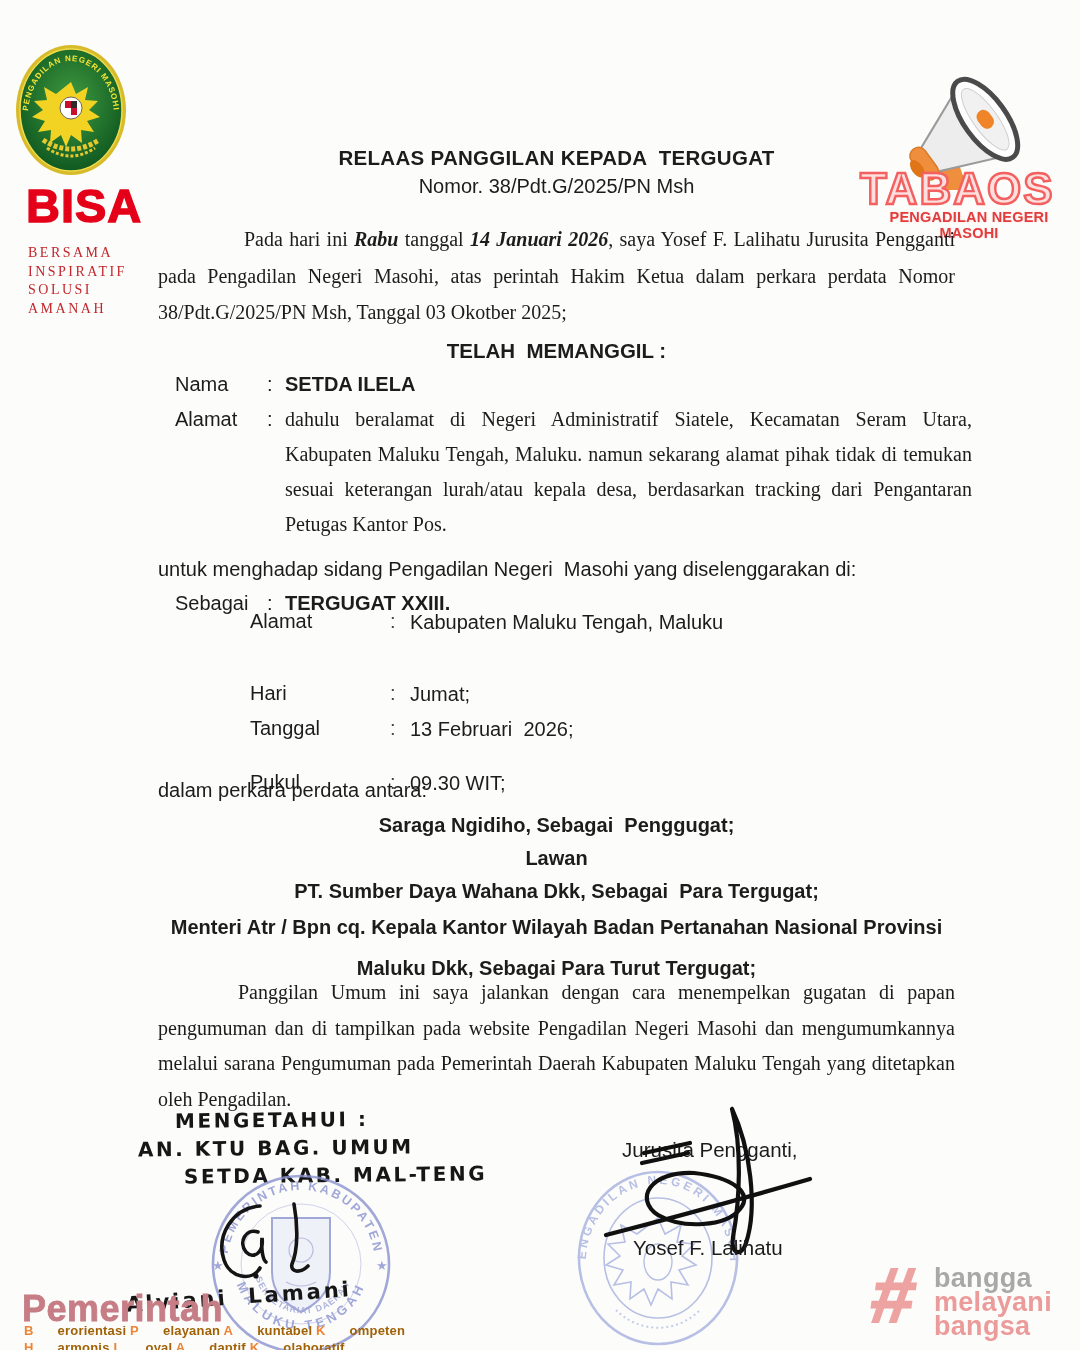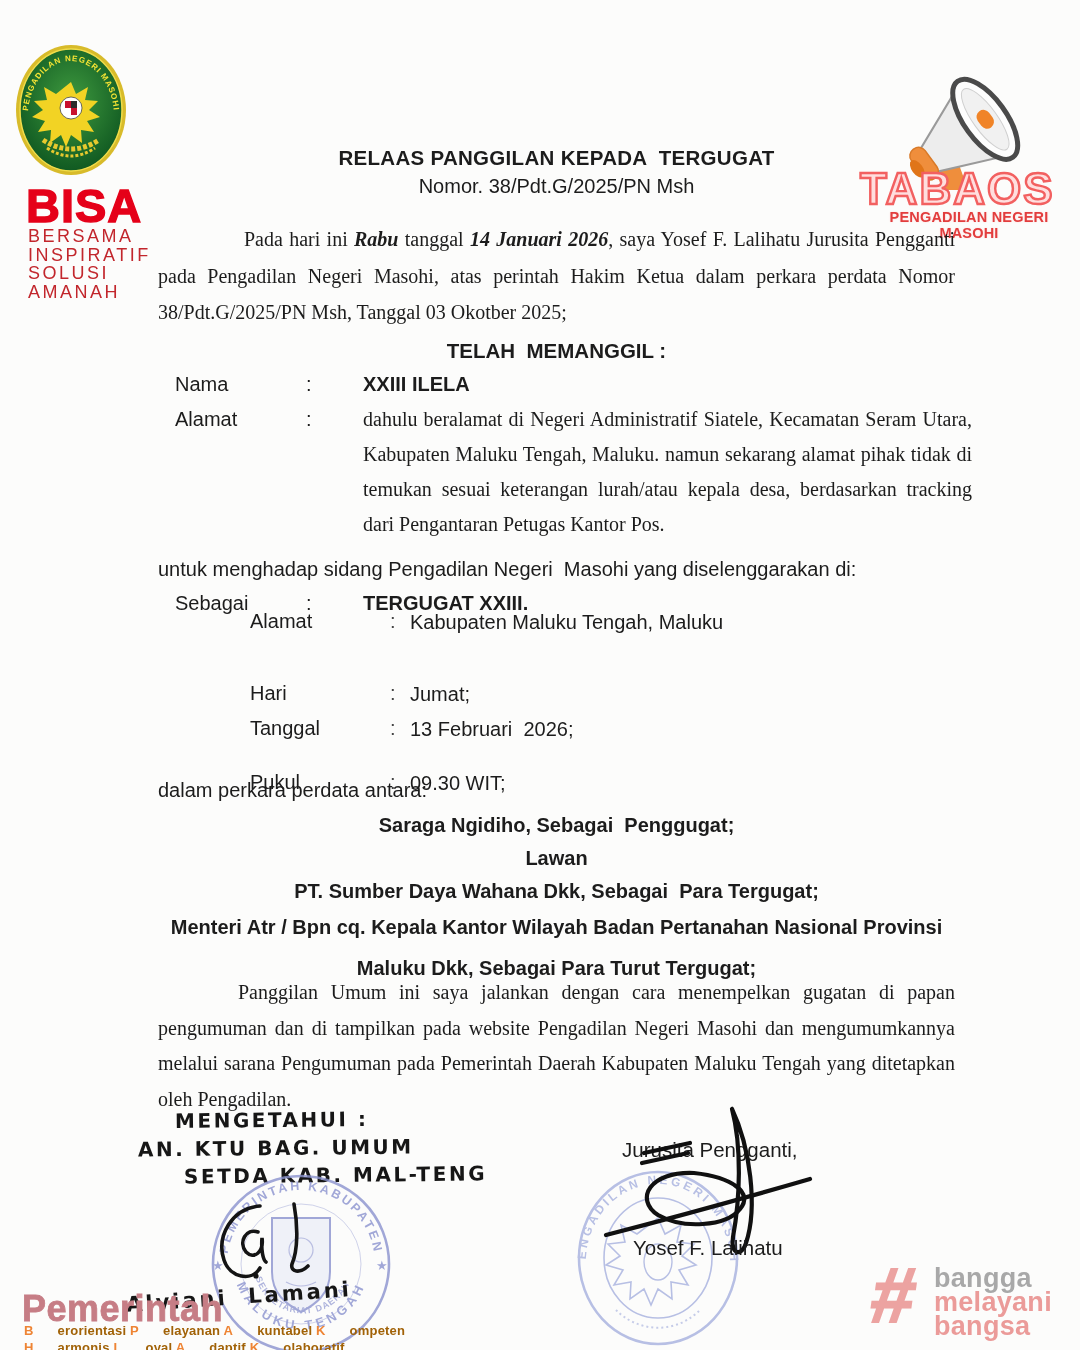--- a/index.html
+++ b/index.html
@@ -9,33 +9,33 @@
   
   .docblock{position:absolute;left:158px;width:797px;font-size:20px;line-height:35px;}
   .pre{white-space:pre-wrap;}
   .center{text-align:center;}
   .bold{font-weight:bold;}
   .just{text-align:justify;font-family:Liberation Serif, serif;}
   .bi{font-weight:bold;font-style:italic;}
   .doc-title{font-size:20.5px;font-weight:bold;letter-spacing:.3px;}
   .doc-number{font-size:20px;}
   .p-open{text-indent:86px;line-height:36.5px;}
-  .frow{display:flex;padding-left:17px;gap:39px;}
+  .frow{display:flex;padding-left:17px;}
   .flabel{width:92px;flex:none;}
   .fcolon{width:18px;flex:none;}
   .fval{flex:1;}
   .irow{display:flex;padding-left:92px;}
   .ilabel{width:140px;flex:none;}
   .icolon{width:20px;flex:none;color:#444;}
   .ival{flex:1;line-height:36px;}
   .p-close{text-indent:80px;line-height:35.5px;}
   
   .bisa-title{left:26px;top:178px;font-size:47px;font-weight:bold;color:#e50019;
               -webkit-text-stroke:1.4px #e50019;letter-spacing:1px;}
-  .bisa-motto{left:28px;top:227px;font-family:Liberation Sans, sans-serif;font-size:18px;
+  .bisa-motto{left:28px;top:244px;font-family:Liberation Serif, serif;font-size:14px;
               line-height:18.7px;letter-spacing:2.5px;color:#c2262c;}
   
   .tabaos-title{left:860px;top:164px;width:220px;font-size:44px;
                 font-weight:bold;color:#ffdede;letter-spacing:2px;
                 -webkit-text-stroke:2.4px #f26060;}
   .tabaos-sub{left:858px;top:209px;width:222px;text-align:center;font-size:14.5px;
               font-weight:bold;color:#e23d3d;letter-spacing:.2px;
               text-shadow:0 0 2px #ffd9d9;}
   
   .hand{font-family:"DejaVu Sans",sans-serif;font-weight:700;color:#161616;
@@ -110,21 +110,21 @@
   <div class="docblock center doc-title pre" style="top:140px;">RELAAS PANGGILAN KEPADA  TERGUGAT</div>
   <div class="docblock center doc-number" style="top:169px;">Nomor. 38/Pdt.G/2025/PN Msh</div>
 
   <div class="docblock just p-open" style="top:221px;"><span>Pada hari ini </span><span class="bi">Rabu</span><span> tanggal </span><span class="bi">14 Januari 2026</span><span>, saya Yosef F. Lalihatu Jurusita Pengganti pada Pengadilan Negeri Masohi, atas perintah Hakim Ketua dalam perkara perdata Nomor  38/Pdt.G/2025/PN Msh, Tanggal 03 Okotber 2025;</span></div>
 
   <div class="docblock center bold pre" style="top:333px;font-size:20.5px;">TELAH  MEMANGGIL :</div>
 
   <div class="docblock frow" style="top:367px;">
     <span class="flabel">Nama</span>
     <span class="fcolon">:</span>
-    <span class="fval bold">XXIII ILELA</span>
+    <span class="fval bold">SETDA ILELA</span>
   </div>
   <div class="docblock frow" style="top:402px;">
     <span class="flabel">Alamat</span>
     <span class="fcolon">:</span>
     <span class="fval just">dahulu beralamat di Negeri Administratif Siatele, Kecamatan Seram Utara, Kabupaten  Maluku Tengah, Maluku. namun sekarang alamat pihak tidak di temukan sesuai keterangan lurah/atau kepala desa, berdasarkan tracking dari Pengantaran Petugas Kantor Pos.</span>
   </div>
   <div class="docblock frow" style="top:538px;margin-top:48px;">
     <span class="flabel">Sebagai</span>
     <span class="fcolon">:</span>
     <span class="fval bold">TERGUGAT XXIII.</span>

